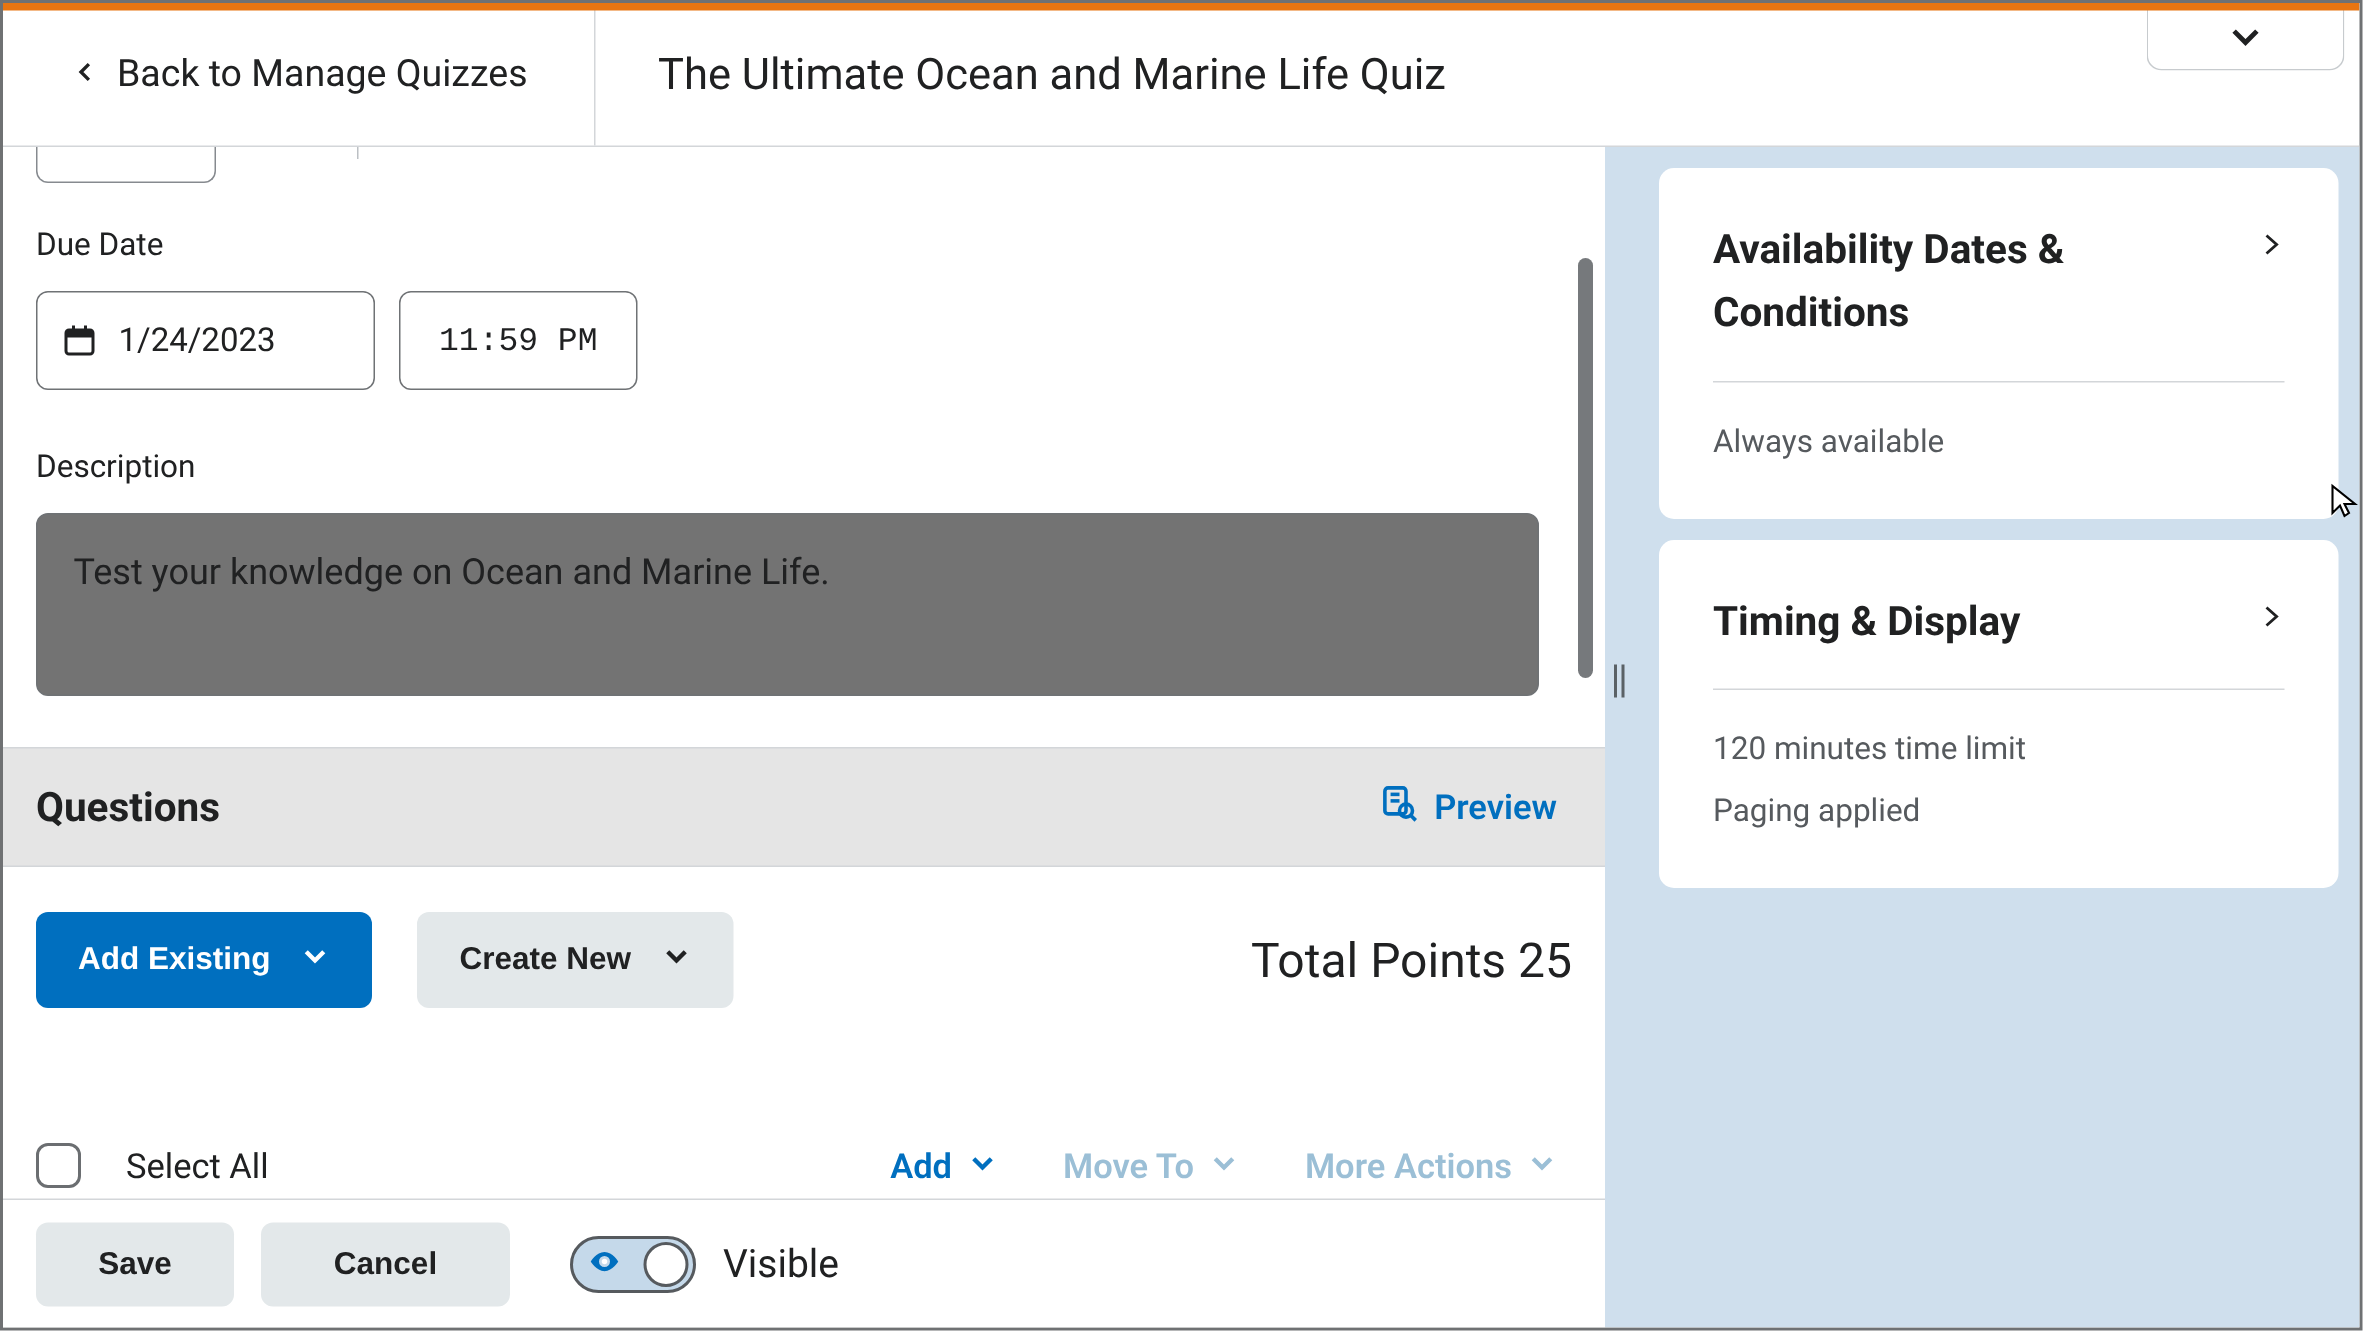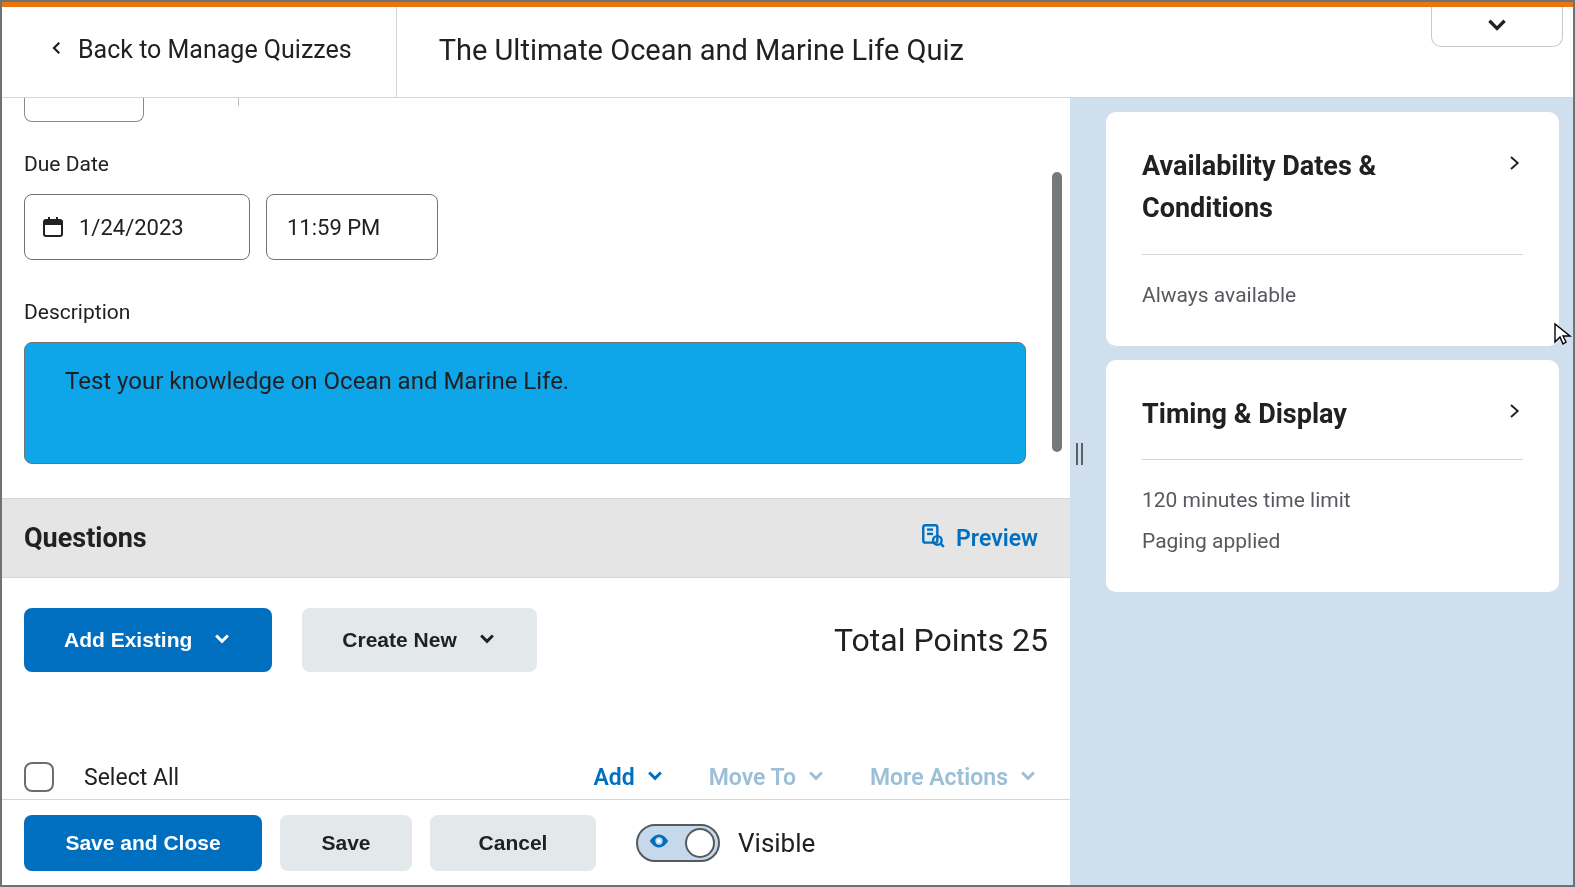--- a/index.html
+++ b/index.html
@@ -33,39 +33,39 @@
   .trunc-divider { position:absolute; left:214px; top:-22px; width:1px; height:20px; background:#bcc0c4;}
 
   .field-label { font-size:21px; color:#202122; margin-bottom:18px; }
 
   .due-row { display:flex; gap:16px; margin-bottom:40px; }
   .date-input, .time-input {
     border:1px solid #6f7275; border-radius:8px; height:66px; display:flex; align-items:center;
     font-size:22px; color:#202122; background:#fff; cursor:pointer;
   }
   .date-input { width:226px; padding:0 18px 0 16px; gap:14px;}
-  .time-input { width:172px; padding:0 20px; justify-content:flex-start; }
+  .time-input { width:159px; padding:0 20px; justify-content:center;font-family:Liberation Mono, monospace; }
   .cal-icon { width:24px; height:24px; flex-shrink:0; }
 
   .desc-box {
     border:1px solid #6f7275; border-radius:8px; width:1002px; height:122px;
-    padding:24px 40px; font-size:24px; color:#202122; background:#0ea5e9; cursor:text;
+    padding:24px 24px; font-size:24px; color:#202122; background:#737373; cursor:text;
   }
 
   .questions-bar {
     margin-top:34px; height:80px; display:flex; align-items:center; justify-content:space-between;
     border-top:1px solid #d3d6d9; border-bottom:1px solid #d3d6d9; background:#e5e5e5;
     margin-left:-22px; margin-right:-22px; padding:0 32px 0 22px;
   }
   .questions-title { font-size:27px; font-weight:700; }
   .preview-link { display:flex; align-items:center; gap:10px; color:#006fbf; font-size:23px; font-weight:600; cursor:pointer; }
   .preview-link svg { width:26px; height:26px; }
 
   .qb-row1 { display:flex; align-items:center; justify-content:space-between; padding-top:30px; }
-  .btn { border:none; border-radius:8px; height:64px; display:inline-flex; align-items:center; justify-content:center; gap:20px; font-size:21px; font-weight:600; cursor:pointer; padding:0 40px;}
+  .btn { border:none; border-radius:8px; height:64px; display:inline-flex; align-items:center; justify-content:center; gap:20px; font-size:21px; font-weight:600; cursor:pointer; padding:0 28px;}
   .btn-primary { background:#006fbf; color:#fff; }
   .btn-secondary { background:#e3e8ea; color:#202122; }
   .btn .caret { display:inline-block; }
   .btn .caret svg { width:20px; height:20px; }
   .total-points { font-size:32px; color:#202122; }
 
   .qb-row2 { display:flex; align-items:center; justify-content:space-between; padding-top:90px; padding-right:10px;}
   .select-all { display:flex; align-items:center; gap:30px; }
   .checkbox { width:30px; height:30px; border:2px solid #6b6e71; border-radius:8px; background:#fff; cursor:pointer; }
   .select-all-label { font-size:23px; color:#202122; }
@@ -233,23 +233,20 @@
                 </span>
               </div>
             </div>
           </div>
 
         </div>
         <div class="scroll-thumb"></div>
       </div>
 
       <div class="footer-bar">
-        <button class="btn btn-save-close">
-          <span>Save and Close</span>
-        </button>
         <button class="btn btn-save">
           <span>Save</span>
         </button>
         <button class="btn btn-cancel">
           <span>Cancel</span>
         </button>
         <div class="toggle-wrap">
           <div class="toggle">
             <span class="eye">
               <svg viewBox="0 0 24 24" fill="#006fbf">

